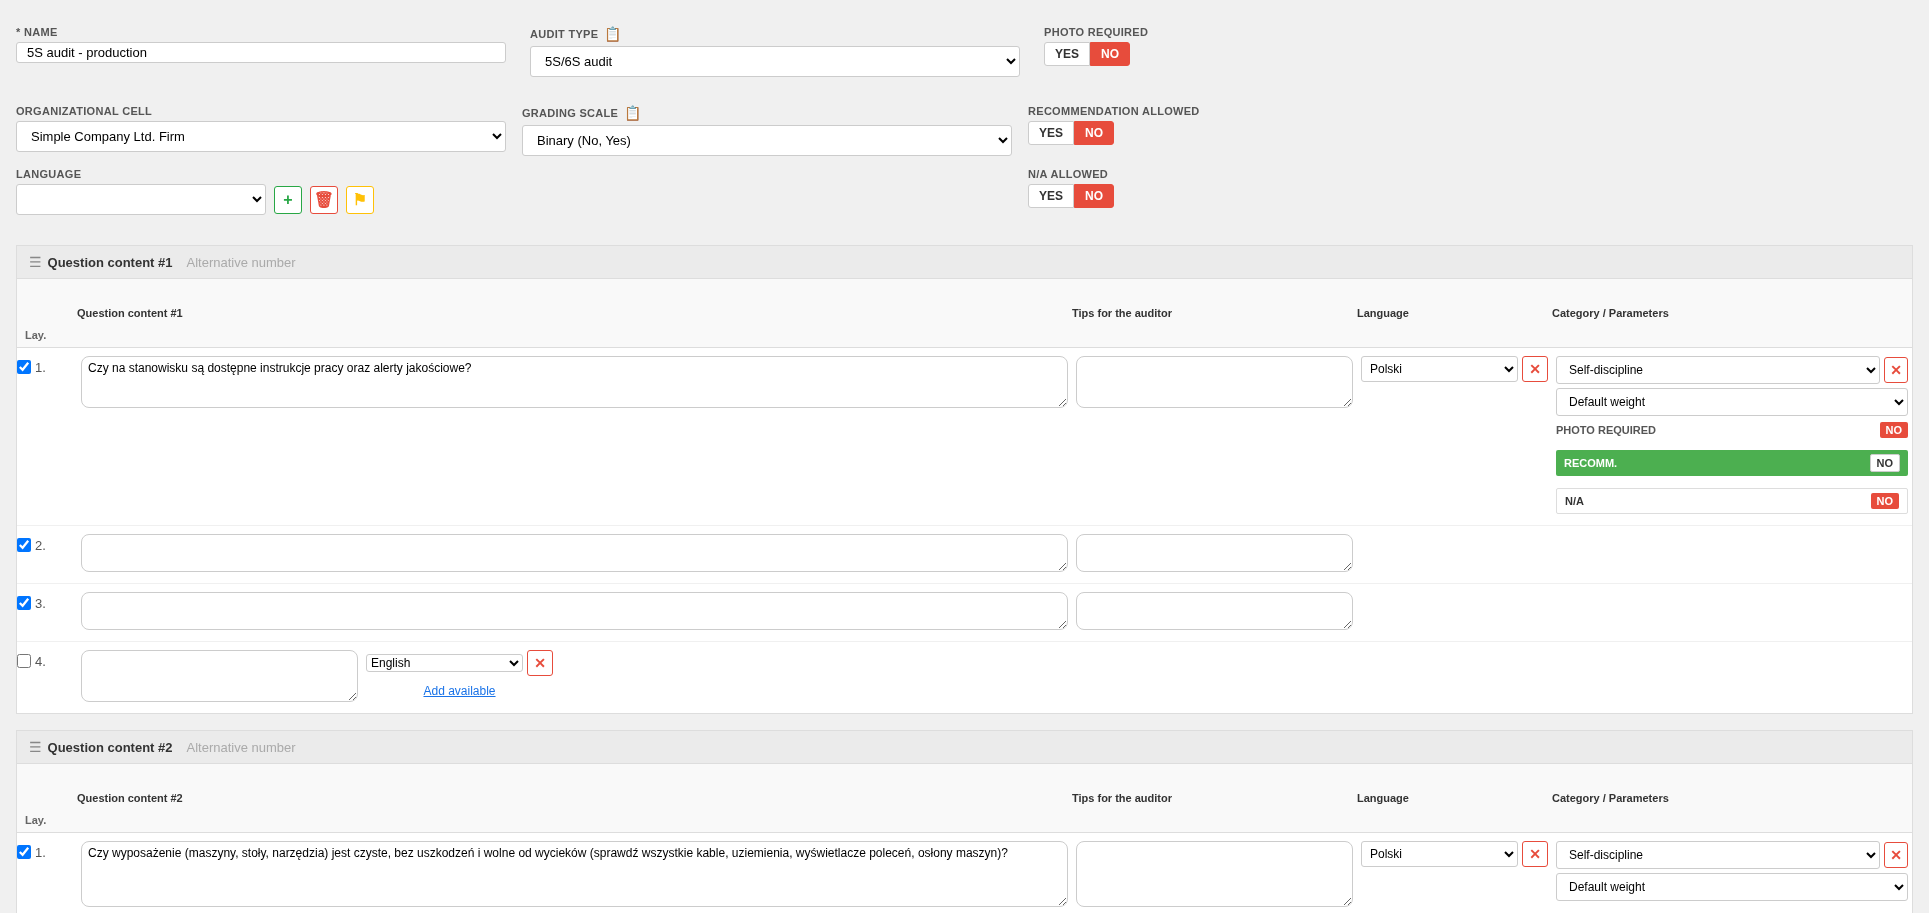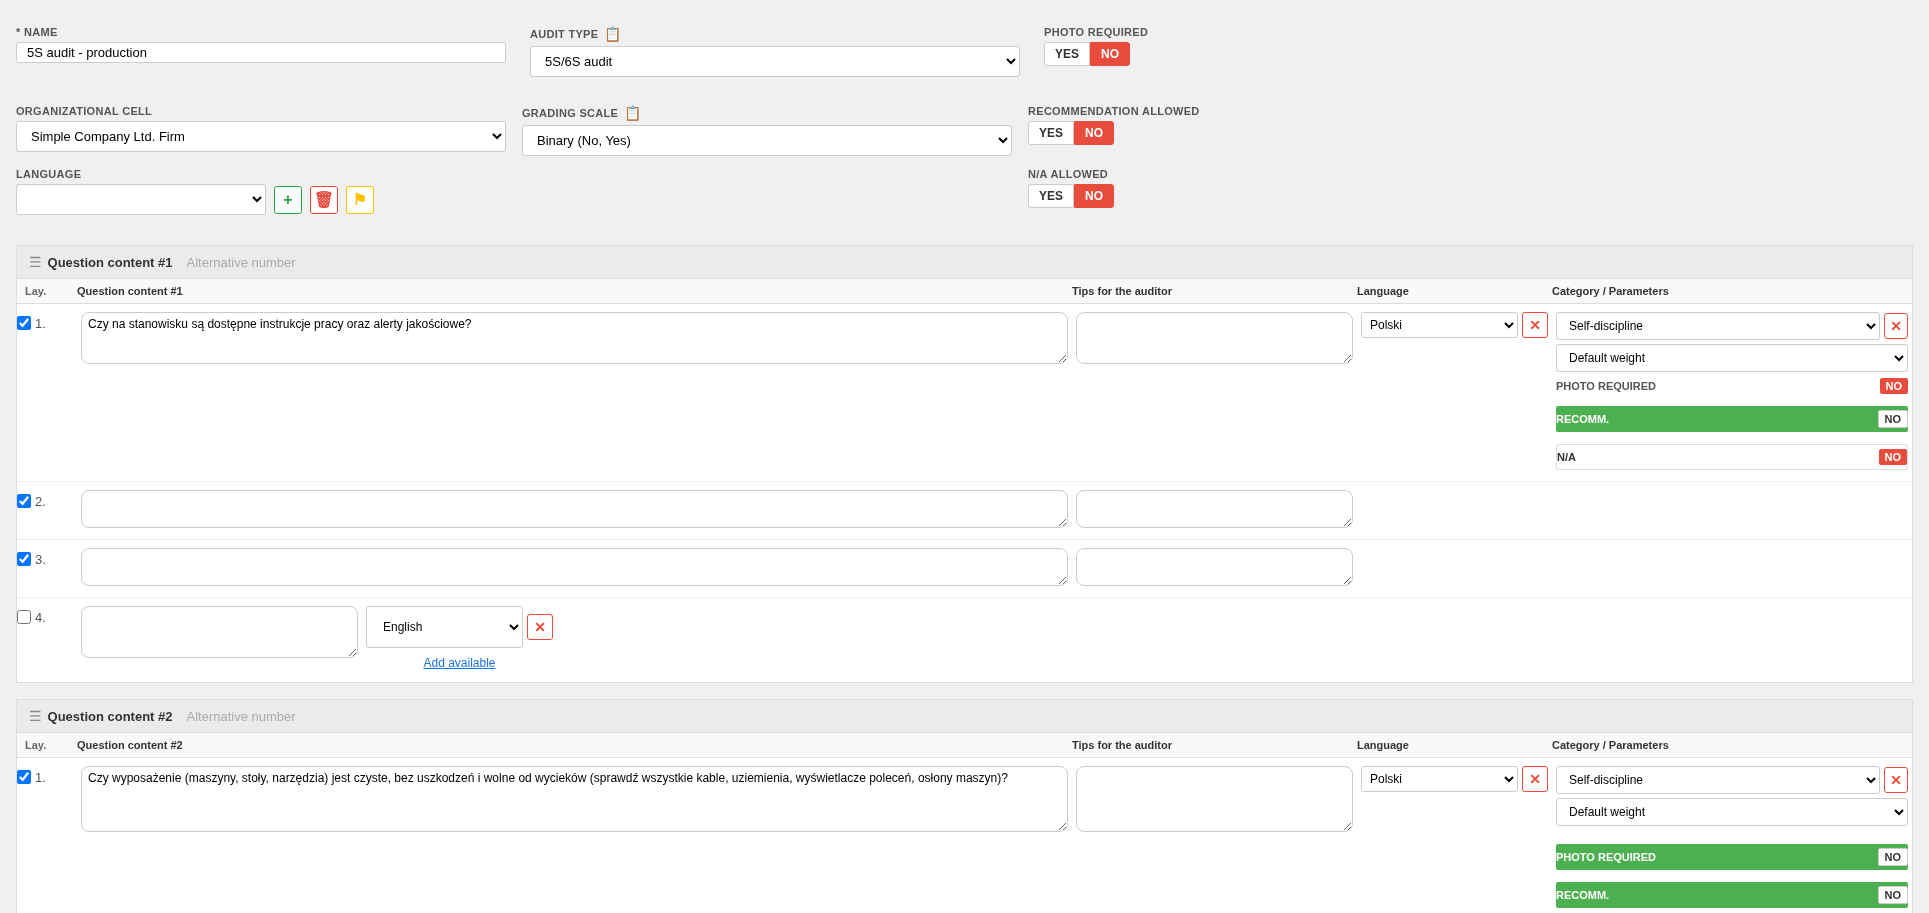--- a/index.html
+++ b/index.html
@@ -24,21 +24,21 @@
     .icon-btn-yellow { background: #fff; color: #ffc107; border-color: #ffc107; }
     .hamburger-icon { color: #888; font-size: 14px; cursor: pointer; }
     
     textarea { width: 100%; border: 1px solid #ccc; border-radius: 8px; font-size: 12px; padding: 4px 6px; resize: vertical; background: #fff; font-family: Arial, sans-serif; }
     .delete-btn-sm { width: 26px; height: 26px; background: #fff; border: 1px solid #e74c3c; border-radius: 3px; color: #e74c3c; cursor: pointer; display: flex; align-items: center; justify-content: center; font-size: 14px; font-weight: bold; }
     
     .add-language-link { color: #1a73e8; font-size: 12px; cursor: pointer; text-align: center; display: block; padding: 4px; }
     
     .cat-select { width: 100%; padding: 5px 8px; border: 1px solid #ccc; border-radius: 3px; font-size: 12px; background: #fff; }
     
-    .status-bar { display: flex; align-items: center; justify-content: space-between; padding: 4px 0; border-radius: 2px; margin-bottom: 3px; font-size: 11px; font-weight: bold; margin-top: 12px; }
+    .status-bar { display: flex; align-items: center; justify-content: space-between; padding: 4px 8px; border-radius: 2px; margin-bottom: 3px; font-size: 11px; font-weight: bold; margin-top: 12px; }
     .status-bar-green { background: #4caf50; color: #fff; }
     .status-bar-white { background: #fff; border: 1px solid #ddd; color: #333; }
     .status-no-red { background: #e74c3c; color: #fff; padding: 2px 6px; border-radius: 2px; font-size: 11px; font-weight: bold; }
     .status-no-gray { background: #fff; border: 1px solid #ccc; color: #333; padding: 2px 6px; border-radius: 2px; font-size: 11px; font-weight: bold; }
     
     .checkbox-input { width: 14px; height: 14px; cursor: pointer; }
     
     .info-icon { color: #1a73e8; cursor: pointer; font-size: 14px; }
     
     .top-row-1 { display: grid; grid-template-columns: 490px 490px 260px; gap: 24px; margin-bottom: 28px; }
@@ -47,21 +47,21 @@
     .full-question-block { margin-bottom: 16px; border: 1px solid #ddd; background: #fff; }
     .q-block-header { display: flex; align-items: center; gap: 6px; padding: 8px 12px; background: #ebebeb; border-bottom: 1px solid #ddd; }
     
     .cell-check-num { display: flex; align-items: flex-start; gap: 4px; width: 60px; padding-top: 6px; flex-shrink: 0; }
     .cell-content { flex: 1; padding: 2px 4px; }
     .cell-tips { width: 285px; flex-shrink: 0; padding: 2px 4px; }
     .cell-lang { width: 195px; flex-shrink: 0; padding: 2px 4px; display: flex; flex-direction: column; gap: 4px; }
     .cell-cat { width: 360px; flex-shrink: 0; padding: 2px 4px; }
     
     .col-headers { display: flex; align-items: center; padding: 6px 0 6px 0; border-bottom: 1px solid #ddd; background: #f9f9f9; }
-    .col-h-check { width: 60px; flex-shrink: 0; padding-left: 8px; font-size: 11px; font-weight: bold; color: #666; }
+    .col-h-check { width: 60px; flex-shrink: 0; padding-left: 8px; font-size: 11px; font-weight: bold; color: #666; margin-top: 44px; }
     .col-h-question { flex: 1; font-size: 11px; font-weight: bold; color: #333; }
     .col-h-tips { width: 285px; flex-shrink: 0; font-size: 11px; font-weight: bold; color: #333; }
     .col-h-lang { width: 195px; flex-shrink: 0; font-size: 11px; font-weight: bold; color: #333; }
     .col-h-cat { width: 360px; flex-shrink: 0; font-size: 11px; font-weight: bold; color: #333; }
     
     .lang-delete-row { display: flex; align-items: center; gap: 4px; }
   </style>
 </head>
 <body>
 
@@ -240,21 +240,21 @@
     <div style="display:flex;align-items:flex-start;padding:6px 0;">
       <div class="cell-check-num">
         <input type="checkbox" class="checkbox-input" style="">
         <span style="color:#555;font-size:13px;">4.</span>
       </div>
       <div class="cell-tips">
         <textarea rows="3" style=""></textarea>
       </div>
       <div class="cell-lang">
         <div class="lang-delete-row">
-          <select style="flex:1;font-size:12px;padding:12px;">
+          <select style="flex:1;font-size:12px;padding:0;">
             <option>English</option>
             <option>Polski</option>
           </select>
           <button class="delete-btn-sm">✕</button>
         </div>
         <a href="#" class="add-language-link">Add available</a>
       </div>
       <div class="cell-cat"></div>
     </div>
   </div>

